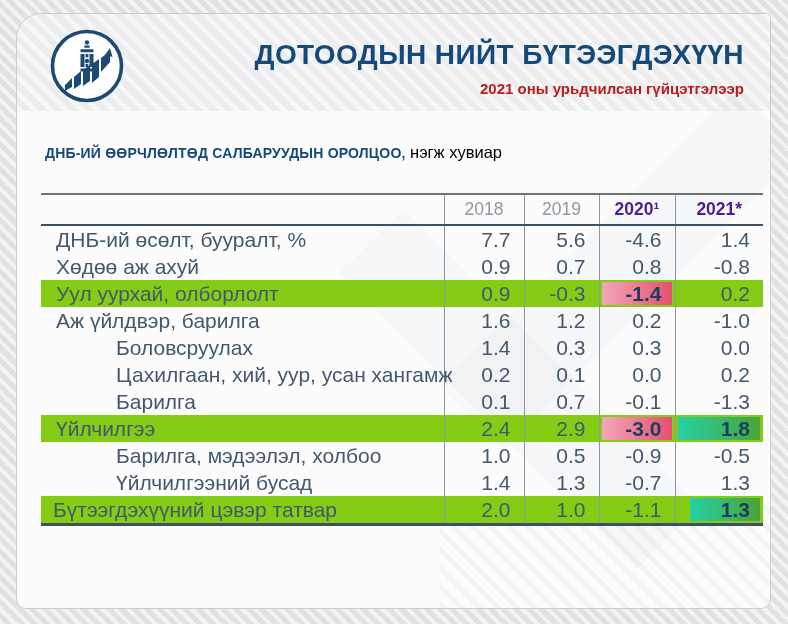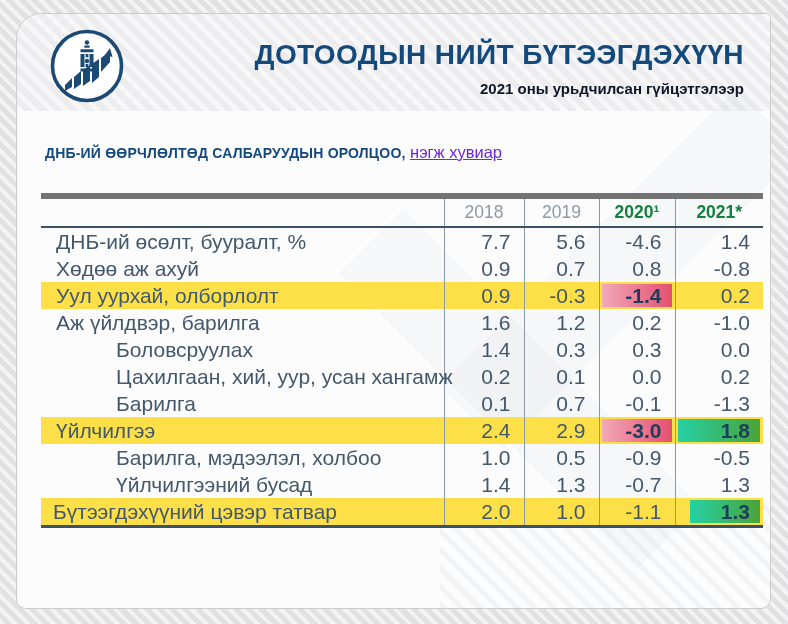--- a/index.html
+++ b/index.html
@@ -40,50 +40,50 @@
     position:absolute; left:32px; top:14px; width:76px; height:76px;
   }
   .titles {
     position:absolute; right:26px; top:25px; text-align:right;
   }
   .title {
     font-size:28px; font-weight:700; letter-spacing:.4px;
     color:#14497c;
   }
   .subtitle {
-    margin-top:9px; font-size:15px; font-weight:700; color:#0f172a;
+    margin-top:9px; font-size:15px; font-weight:700; color:#b91c1c;
   }
   .section-line {
     position:absolute; left:28px; top:129px; white-space:nowrap;
   }
   .section-bold { font-size:14px; font-weight:700; color:#14497c; letter-spacing:.2px; }
-  .section-light { font-size:16.5px; font-weight:400; color:#6d28d9;text-decoration:underline; }
+  .section-light { font-size:16.5px; font-weight:400; color:#000000; }
 
   table.gdp {
     position:absolute; left:24px; top:179px; width:722px;
     border-collapse:collapse; table-layout:fixed;
   }
   col.c-label { width:403px; }
   col.c-2018 { width:80px; }
   col.c-2019 { width:75px; }
   col.c-2020 { width:76px; }
   col.c-2021 { width:88px; }
 
   thead th {
     height:31px; font-size:17.5px; vertical-align:middle; text-align:center;
-    border-top:6px solid #737373; border-bottom:2px solid #3a5166;
+    border-top:2px solid #737373; border-bottom:2px solid #3a5166;
   }
   th.gray { color:#8c99a4; font-weight:400; }
-  th.navy { color:#15803d; font-weight:700; }
+  th.navy { color:#4c1d95; font-weight:700; }
   th.vline, td.val { border-left:1px solid #8b99a6; }
 
   tbody td { height:27px; font-size:21px; color:#43586c; vertical-align:middle; }
   td.lbl { padding-left:15px; text-align:left; white-space:nowrap; }
   td.lbl.ind { padding-left:75px; }
-  tr.shaded { background:#fde047;margin-left:36px; }
+  tr.shaded { background:#84cc16;margin-left:36px; }
   tbody tr.last td { border-bottom:3px solid #3a5166;padding-left:12px; }
 
   td.val .cell {
     display:block; text-align:right; padding-right:13px; line-height:27px;
   }
   td.val .hl {
     line-height:23px; margin:2px 3px 2px 2px; padding-right:10px;
     font-weight:700; color:#1c3e5e;
   }
   td.val .hl-neg { background:linear-gradient(90deg, var(--neg1), var(--neg2)); }

